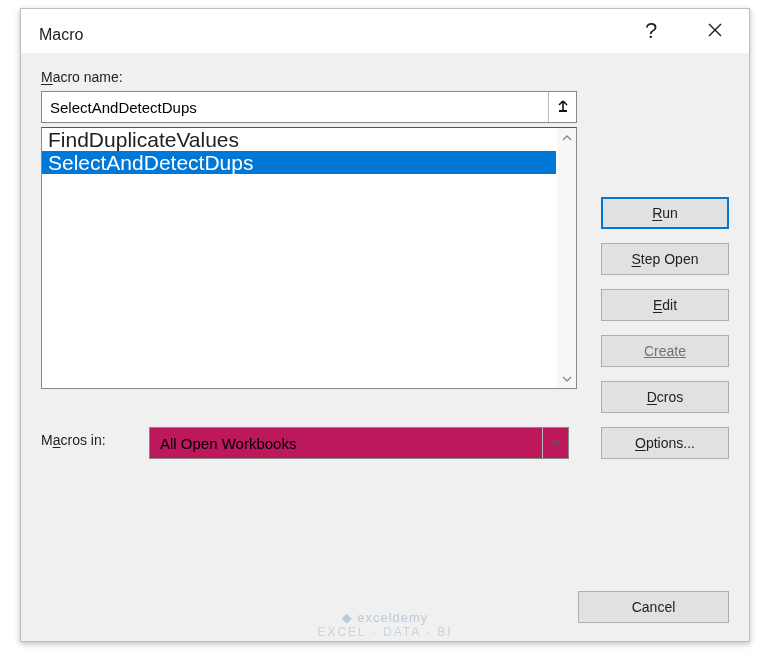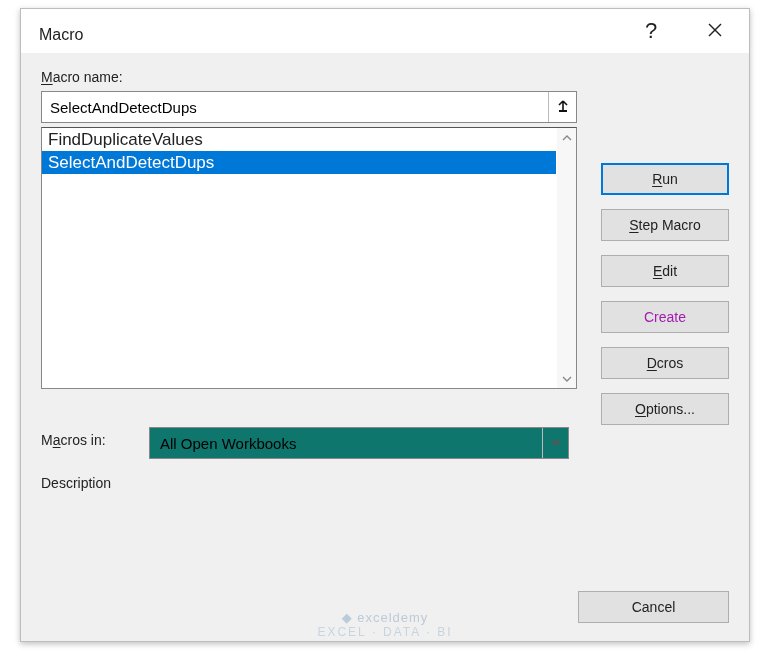--- a/index.html
+++ b/index.html
@@ -59,21 +59,21 @@
     color: #222;
     margin-bottom: 6px;
   }
   .underline {
     text-decoration: underline;
     text-underline-offset: 2px;
   }
   .name-row {
     display: flex;
     gap: 24px;
-    align-items: center;
+    align-items: flex-end;
   }
   .name-left {
     flex: 1;
   }
   .input-box {
     display: flex;
     align-items: stretch;
     height: 32px;
     border: 1px solid #888;
     background: #fff;
@@ -99,21 +99,21 @@
     position: relative;
     margin-top: 4px;
   }
   .listbox {
     height: 262px;
     background: #fff;
     border: 1px solid #888;
     border-top: 1px solid #555;
     overflow: hidden;
     position: relative;
-    font-size: 17px;
+    font-size: 21px;
   }
   .list-items {
     position: absolute;
     top: 0; left: 0; bottom: 0;
     right: 20px;
   }
   .list-item {
     padding: 1px 6px;
     color: #222;
     cursor: pointer;
@@ -159,35 +159,36 @@
     cursor: pointer;
     display: flex;
     align-items: center;
     justify-content: center;
   }
   .btn.primary {
     border: 2px solid #0078d7;
     background: #e1e1e1;
   }
   .btn.disabled {
-    color: #a21caf;
+    color: #737373;
     cursor: default;
+    text-decoration: underline;
   }
   .macros-in-row {
     display: flex;
     align-items: center;
     margin-top: 38px;
     gap: 18px;
   }
   .macros-in-label { width: 90px; }
   .dropdown {
     flex: 0 0 420px;
     height: 32px;
     border: 1px solid #888;
-    background: #0f766e;
+    background: #be185d;
     display: flex;
     align-items: stretch;
     cursor: pointer;
   }
   .dropdown-text {
     flex: 1;
     padding: 0 10px;
     display: flex;
     align-items: center;
     font-size: 15px;
@@ -288,31 +289,30 @@
         <div class="macros-in-row">
           <div class="macros-in-label label"><span>M</span><span class="underline">a</span><span>cros in:</span></div>
           <div class="dropdown">
             <div class="dropdown-text">All Open Workbooks</div>
             <div class="dropdown-btn">
               <div class="chevron-down"></div>
             </div>
           </div>
         </div>
 
-        <div class="label desc-label">Description</div>
       </div>
 
       <div class="btn-col">
         <div class="btn primary">
             <span class="underline">R</span>
             <span>un</span>
           </div>
         <div class="btn">
             <span class="underline">S</span>
-            <span>tep Macro</span>
+            <span>tep Open</span>
           </div>
         <div class="btn">
             <span class="underline">E</span>
             <span>dit</span>
           </div>
         <div class="btn disabled">
             <span>Create</span>
           </div>
         <div class="btn">
             <span class="underline">D</span>

